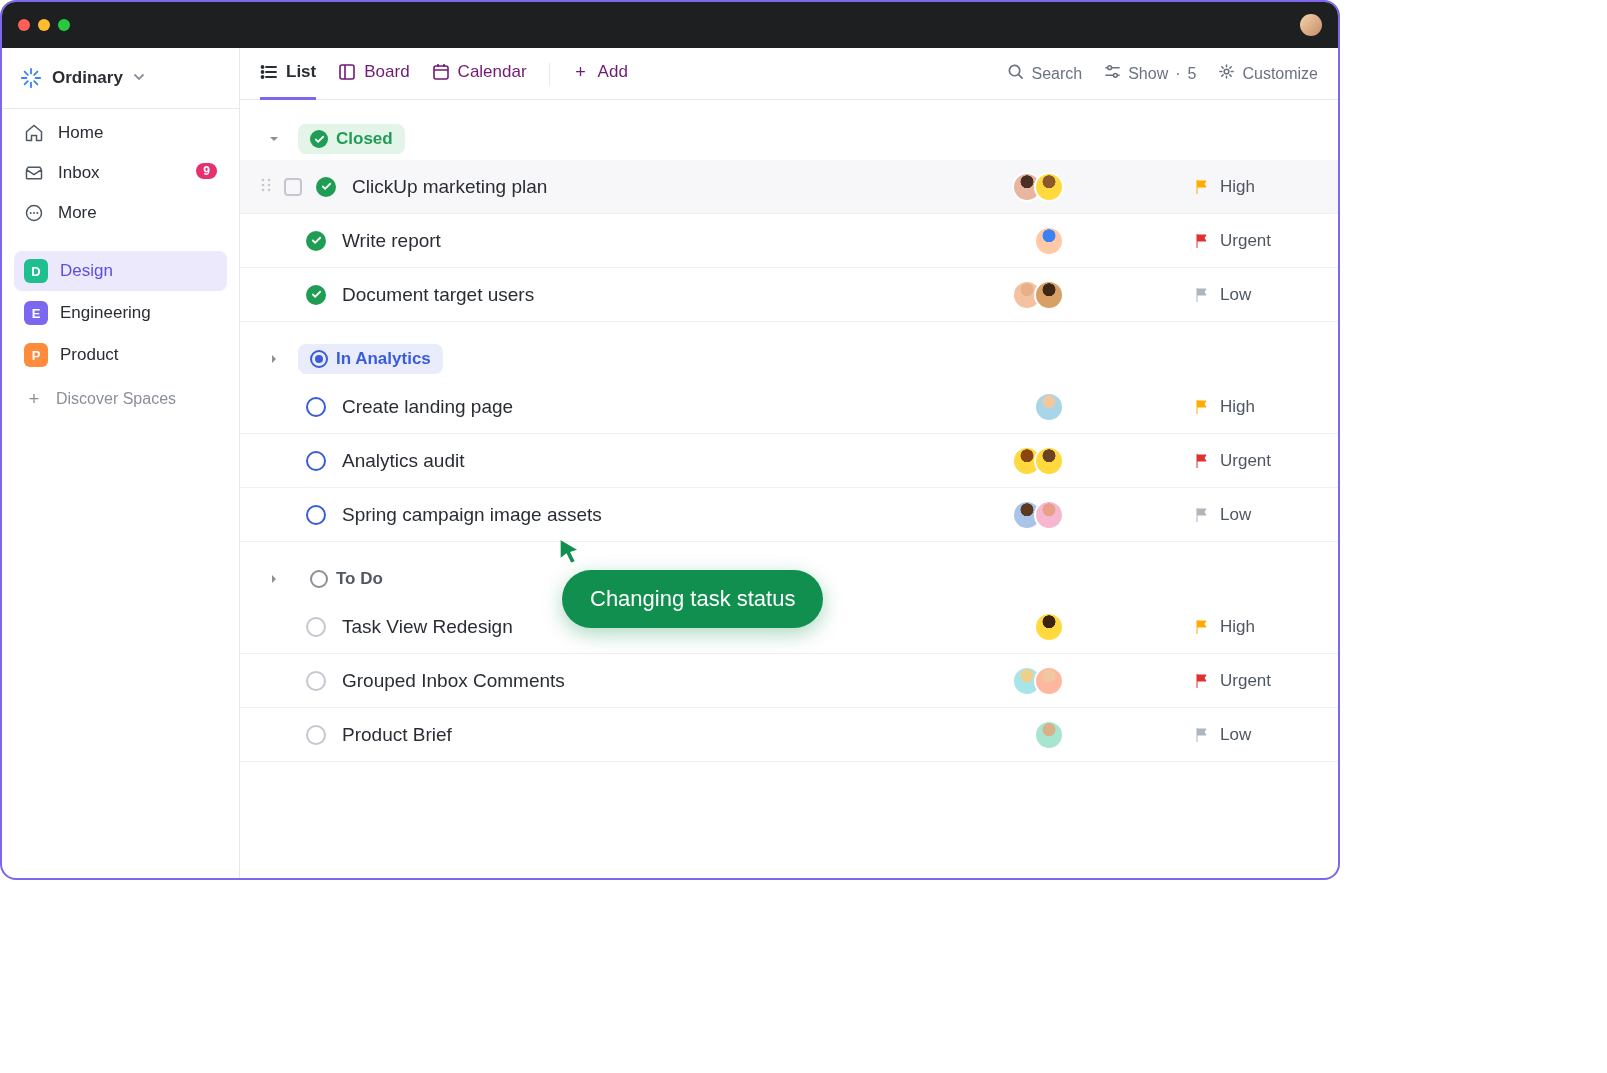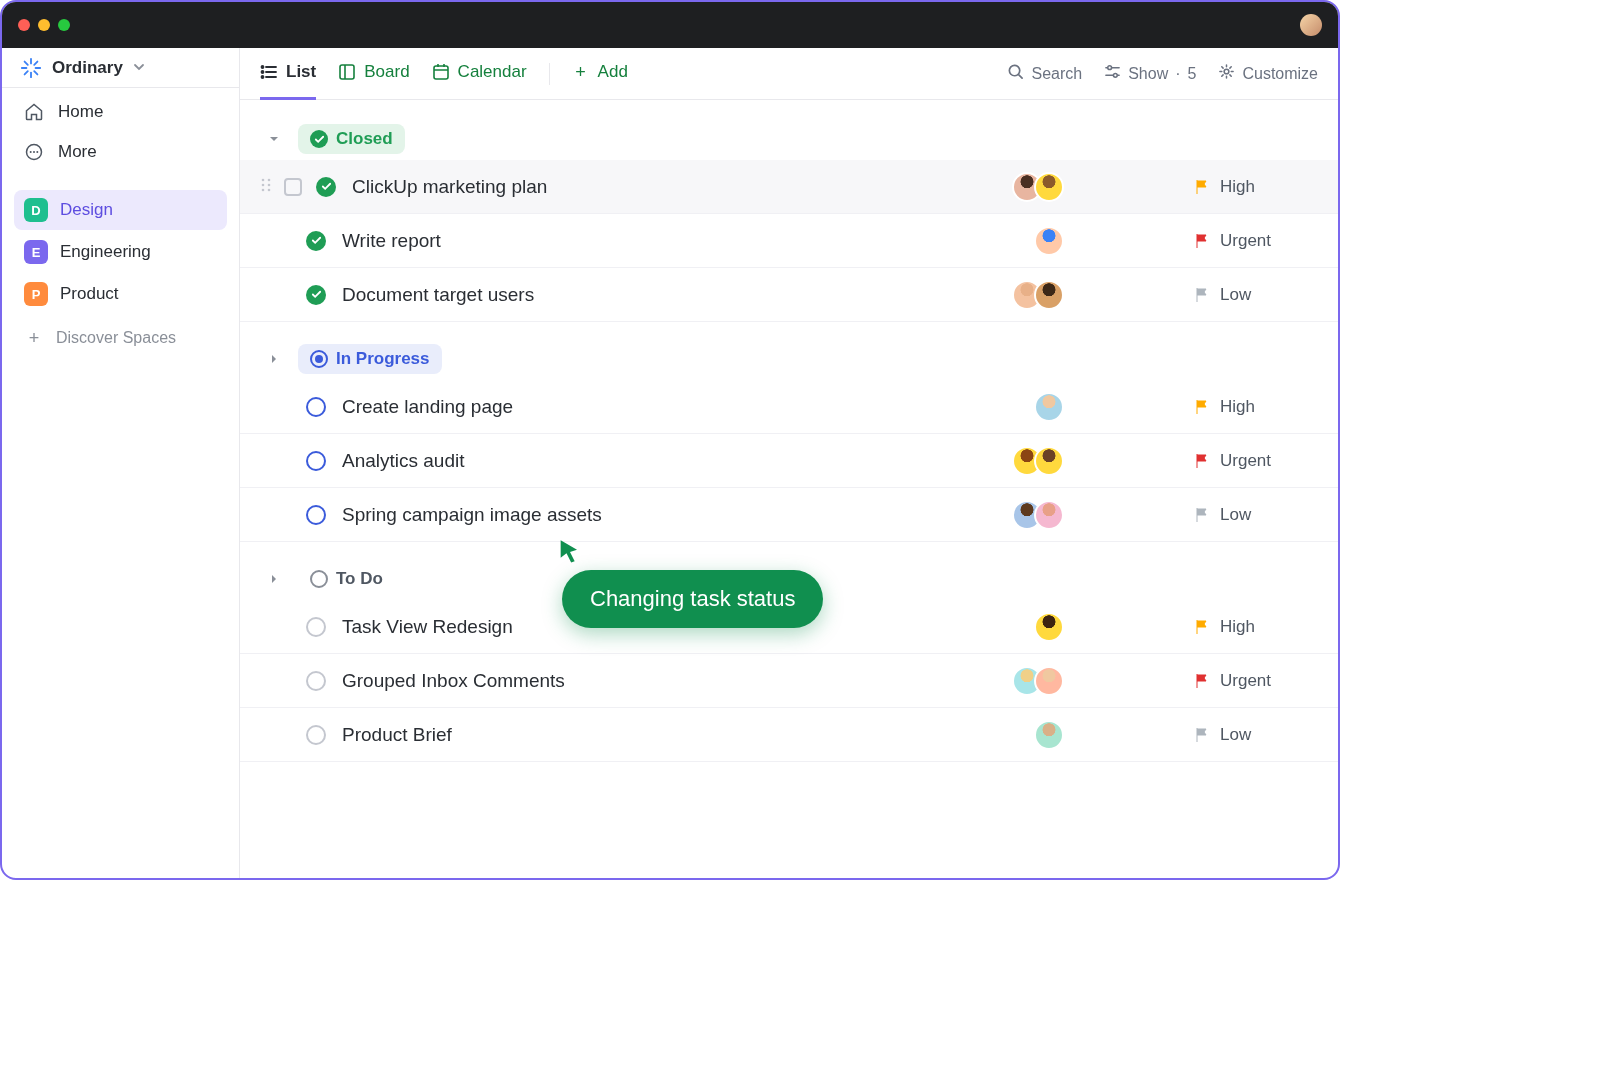--- a/index.html
+++ b/index.html
@@ -7,37 +7,37 @@
 .app-frame { width: 1340px; height: 880px; border-radius: 16px; overflow: hidden; border: 2px solid #7b68ee; position: absolute; top: 0; left: 0; background: #fff; }
 .titlebar { height: 46px; background: #1e1f21; display: flex; align-items: center; padding: 0 16px; position: relative; }
 .traffic-lights { display: flex; gap: 8px; }
 .traffic-lights span { width: 12px; height: 12px; border-radius: 50%; display: block; }
 .tl-red { background: #ff5f56; }
 .tl-yellow { background: #ffbd2e; }
 .tl-green { background: #27c93f; }
 .titlebar-avatar { position: absolute; right: 16px; width: 22px; height: 22px; border-radius: 50%; background: linear-gradient(135deg,#f6d5a8,#c48b6a); }
 .body-area { display: flex; height: calc(100% - 46px); }
 .sidebar { width: 238px; border-right: 1px solid #e8e8ec; display: flex; flex-direction: column; }
-.workspace-header { height: 40px; display: flex; align-items: center; padding: 0 18px; gap: 10px; border-bottom: 1px solid #e8e8ec; }
+.workspace-header { height: 61px; display: flex; align-items: center; padding: 0 18px; gap: 10px; border-bottom: 1px solid #e8e8ec; }
 .logo-burst { width: 22px; height: 22px; position: relative; }
 .logo-burst svg { width: 100%; height: 100%; }
 .ws-name { font-size: 17px; font-weight: 600; color: #2a2e34; }
 .chev { color: #8a8f98; }
 .nav-primary { padding: 14px 12px 6px; }
 .nav-item { display: flex; align-items: flex-start; gap: 14px; height: 40px; padding: 0 10px; border-radius: 8px; cursor: pointer; color: #2a2e34; font-size: 17px; }
 .nav-item .icon { width: 20px; height: 20px; display: inline-flex; align-items: center; justify-content: center; color: #4f5762; }
 .nav-item .badge { margin-left: auto; background: #e6316d; color: #fff; font-size: 12px; font-weight: 600; padding: 1px 7px; border-radius: 10px; }
 .spaces-label { font-size: 15px; color: #8a8f98; padding: 18px 22px 8px; }
 .space-item { display: flex; align-items: center; gap: 12px; height: 40px; margin: 2px 12px; padding: 0 10px; border-radius: 8px; cursor: pointer; font-size: 17px; color: #2a2e34; }
 .space-item.active { background: #ece9fd; color: #5d4de0; }
 .space-badge { width: 24px; height: 24px; border-radius: 6px; color: #fff; font-size: 13px; font-weight: 600; display: inline-flex; align-items: center; justify-content: center; }
 .discover { display: flex; align-items: center; gap: 12px; height: 40px; margin: 2px 12px; padding: 0 10px; color: #8a8f98; font-size: 16px; cursor: pointer; }
 .main { flex: 1; display: flex; flex-direction: column; overflow: hidden; }
 .view-tabs { height: 52px; border-bottom: 1px solid #e8e8ec; display: flex; align-items: center; padding: 0 20px; gap: 22px; }
-.view-tab { display: flex; align-items: center; gap: 8px; height: 52px; color: #15803d; font-size: 17px; cursor: pointer; border-bottom: 3px solid transparent; }
+.view-tab { display: flex; align-items: center; gap: 8px; height: 52px; color: #701a75; font-size: 17px; cursor: pointer; border-bottom: 3px solid transparent; }
 .view-tab.active { color: #2a2e34; font-weight: 600; border-bottom-color: #7b68ee; }
 .view-tab .vicon { width: 18px; height: 18px; display: inline-flex; }
 .vt-divider { width: 1px; height: 22px; background: #e8e8ec; }
 .view-right { margin-left: auto; display: flex; align-items: center; gap: 22px; color: #6b7280; font-size: 16px; }
 .view-right .vr-item { display: flex; align-items: center; gap: 7px; cursor: pointer; }
 .content { flex: 1; overflow: auto; padding: 18px 0; position: relative; }
 .group { margin-bottom: 16px; }
 .group-header { display: flex; align-items: center; gap: 14px; padding: 6px 24px 6px 28px; }
 .collapse-caret { color: #8a8f98; cursor: pointer; width: 16px; display:inline-flex; }
 .status-pill { display: inline-flex; align-items: center; gap: 8px; padding: 5px 12px; border-radius: 8px; font-size: 17px; font-weight: 600; }
@@ -105,20 +105,29 @@
           <span class="icon">
               <svg viewBox="0 0 24 24" width="20" height="20">
                 <path d="M3 10.5L12 3l9 7.5V20a1 1 0 01-1 1h-5v-6h-6v6H4a1 1 0 01-1-1v-9.5z" fill="none" stroke="currentColor" stroke-width="1.8"></path>
               </svg>
             </span>
           <span>Home</span>
         </div>
         <div class="nav-item">
           <span class="icon">
               <svg viewBox="0 0 24 24" width="20" height="20">
+                <path d="M3 8l9 6 9-6M3 8v10a1 1 0 001 1h16a1 1 0 001-1V8M3 8l2-3h14l2 3" fill="none" stroke="currentColor" stroke-width="1.8"></path>
+              </svg>
+            </span>
+          <span>Inbox</span>
+          <span class="badge">9</span>
+        </div>
+        <div class="nav-item">
+          <span class="icon">
+              <svg viewBox="0 0 24 24" width="20" height="20">
                 <circle cx="12" cy="12" r="9" fill="none" stroke="currentColor" stroke-width="1.8"></circle>
                 <circle cx="8" cy="12" r="1.2" fill="currentColor"></circle>
                 <circle cx="12" cy="12" r="1.2" fill="currentColor"></circle>
                 <circle cx="16" cy="12" r="1.2" fill="currentColor"></circle>
               </svg>
             </span>
           <span>More</span>
         </div>
       </div>
       <div id="spaces-list">
@@ -303,21 +312,21 @@
               <div class="group-header">
     <span class="collapse-caret">
                   <svg width="12" height="12" viewBox="0 0 12 12">
                     <path d="M4 2l4 4-4 4" fill="currentColor"></path>
                   </svg>
                 </span>
     <span class="status-pill pill-inprogress">
                   <span class="status-dot" style="border:2.5px solid #3b5bdb;">
                     <span style="width:8px;height:8px;border-radius:50%;background:#3b5bdb;"></span>
                   </span>
-                  <span>In Progress</span>
+                  <span>In Analytics</span>
                 </span>
   </div>
               <div class="task-row indent">
                 <span class="status-circle sc-inprogress"></span>
                 <span class="task-name">Create landing page</span>
                 <span class="assignees">
                   <span class="avatar" style="background:radial-gradient(circle at 50% 30%, #f0c8a0 28%, #a8d5e8 30%)"></span>
                 </span>
                 <span class="priority">
                   <span class="flag">

